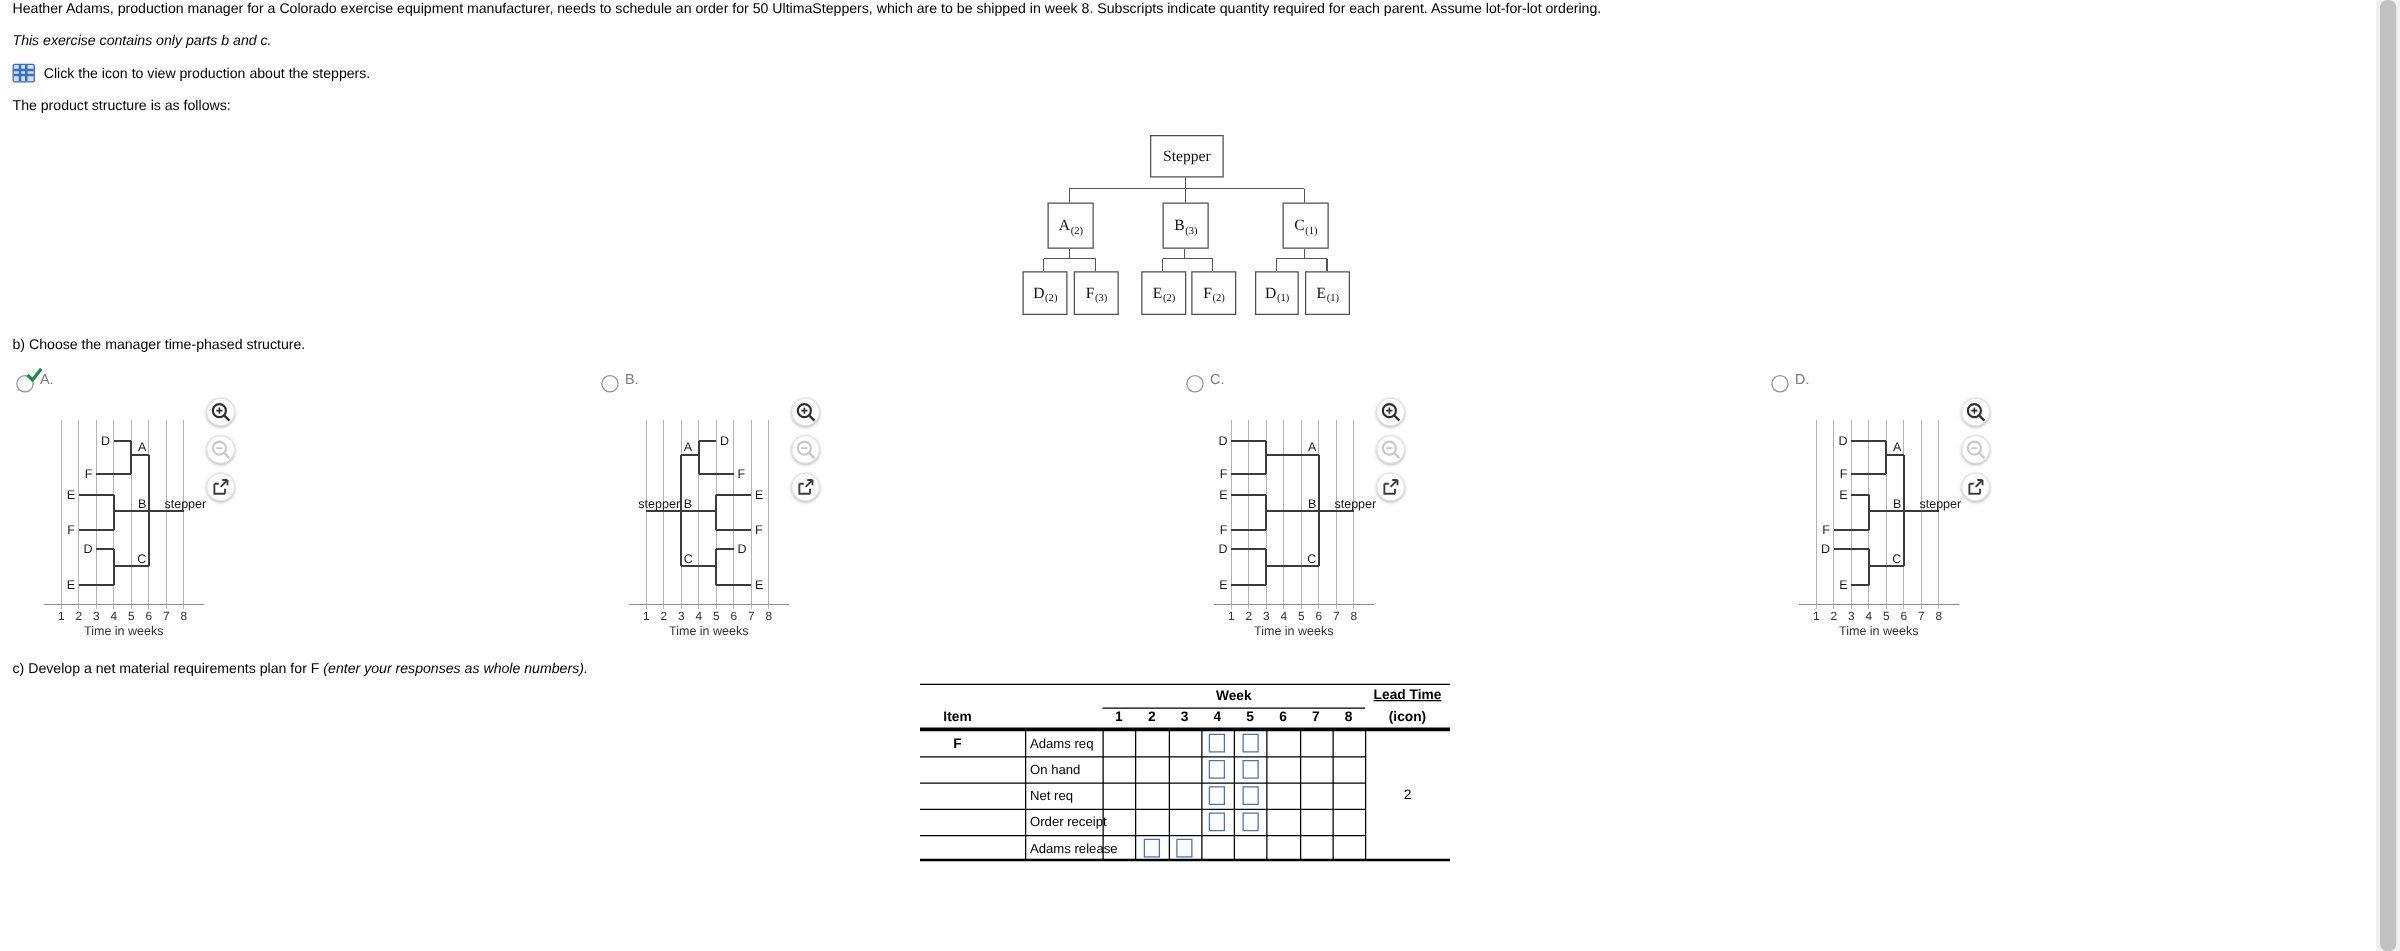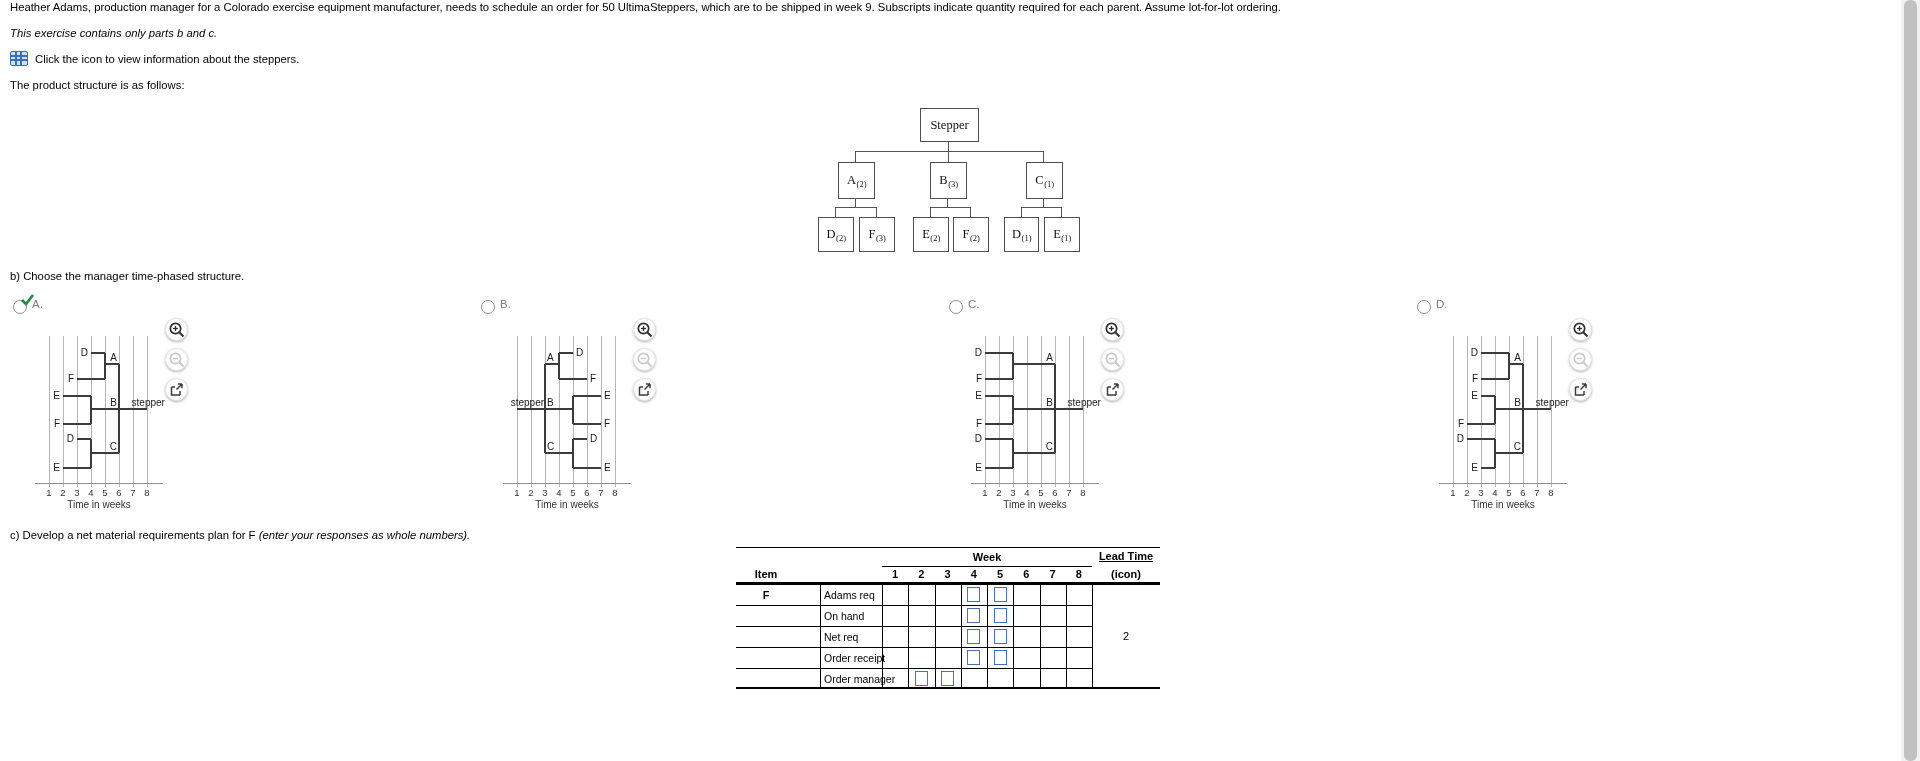--- a/index.html
+++ b/index.html
@@ -33,31 +33,31 @@
   .mrpbox{position:absolute;width:13px;height:15px;border:1px solid #4573c4;background:#fff;box-sizing:border-box;padding:0;}
   
   #sbtrack{left:1901px;top:0;width:19px;height:761px;background:#f1f1f1;}
   #sbthumb{left:1904px;top:0;width:13px;height:761px;background:#c1c1c1;border-radius:6px;}
 </style>
 </head>
 <body>
 
 <div id="page">
 
-  <div class="abs introline" style="left:10px;top:1px;">Heather Adams, production manager for a Colorado exercise equipment manufacturer, needs to schedule an order for 50 UltimaSteppers, which are to be shipped in week 9. Subscripts indicate quantity required for each parent. Assume lot-for-lot ordering.</div>
+  <div class="abs introline" style="left:10px;top:1px;">Heather Adams, production manager for a Colorado exercise equipment manufacturer, needs to schedule an order for 50 UltimaSteppers, which are to be shipped in week 8. Subscripts indicate quantity required for each parent. Assume lot-for-lot ordering.</div>
   <div class="abs introline italic" style="left:10px;top:27px;">This exercise contains only parts b and c.</div>
 
   <div class="abs" style="left:10px;top:51px;height:15px;display:flex;align-items:center;gap:7px;">
     <span class="gridicon">
       <i style="left:0;top:3px;width:100%;height:1.5px;"></i>
       <i style="left:0;top:7px;width:100%;height:1.5px;"></i>
       <i style="left:4px;top:0;width:1.5px;height:100%;"></i>
       <i style="left:9px;top:0;width:1.5px;height:100%;"></i>
     </span>
-    <span class="introline">Click the icon to view information about the steppers.</span>
+    <span class="introline">Click the icon to view production about the steppers.</span>
   </div>
 
   <div class="abs introline" style="left:10px;top:79px;">The product structure is as follows:</div>
 
   <div id="tree" class="abs">
     <svg class="abs" style="left:0;top:0;" width="300" height="162">
       <g stroke="#555" stroke-width="1" fill="none" shape-rendering="crispEdges">
         <path d="M138.5 40 V51 M45.5 51 H233.5 M45.5 51 V62 M138.5 51 V62 M233.5 51 V62"></path>
         <path d="M45.5 97 V107 M25 107 H66.5 M25 107 V117 M66.5 107 V117"></path>
         <path d="M137.5 97 V107 M120 107 H160 M120 107 V117 M160 107 V117"></path>
@@ -436,21 +436,21 @@
       <input type="text" class="mrpbox" style="left: 257.625px; top: 40px; border-color: rgb(69, 115, 196);">
       <div class="tcell tleft" style="left:88px;top:62px;width:130px;height:13px;font-size:10.5px;">On hand</div>
       <input type="text" class="mrpbox" style="left: 231.375px; top: 61px; border-color: rgb(69, 115, 196);">
       <input type="text" class="mrpbox" style="left: 257.625px; top: 61px; border-color: rgb(69, 115, 196);">
       <div class="tcell tleft" style="left:88px;top:83px;width:130px;height:13px;font-size:10.5px;">Net req</div>
       <input type="text" class="mrpbox" style="left: 231.375px; top: 82px; border-color: rgb(69, 115, 196);">
       <input type="text" class="mrpbox" style="left: 257.625px; top: 82px; border-color: rgb(69, 115, 196);">
       <div class="tcell tleft" style="left:88px;top:104px;width:130px;height:13px;font-size:10.5px;">Order receipt</div>
       <input type="text" class="mrpbox" style="left: 231.375px; top: 103px; border-color: rgb(69, 115, 196);">
       <input type="text" class="mrpbox" style="left: 257.625px; top: 103px; border-color: rgb(69, 115, 196);">
-      <div class="tcell tleft" style="left:88px;top:125px;width:130px;height:13px;font-size:10.5px;">Order manager</div>
+      <div class="tcell tleft" style="left:88px;top:125px;width:130px;height:13px;font-size:10.5px;">Adams release</div>
       <input type="text" class="mrpbox" style="left: 178.875px; top: 124px; border-color: rgb(69, 115, 196);">
       <input type="text" class="mrpbox" style="left: 205.125px; top: 124px; border-color: rgb(69, 115, 196);">
     </div>
 
   <div id="sbtrack" class="abs"></div>
   <div id="sbthumb" class="abs"></div>
 
 </div>
 
 </body></html>

